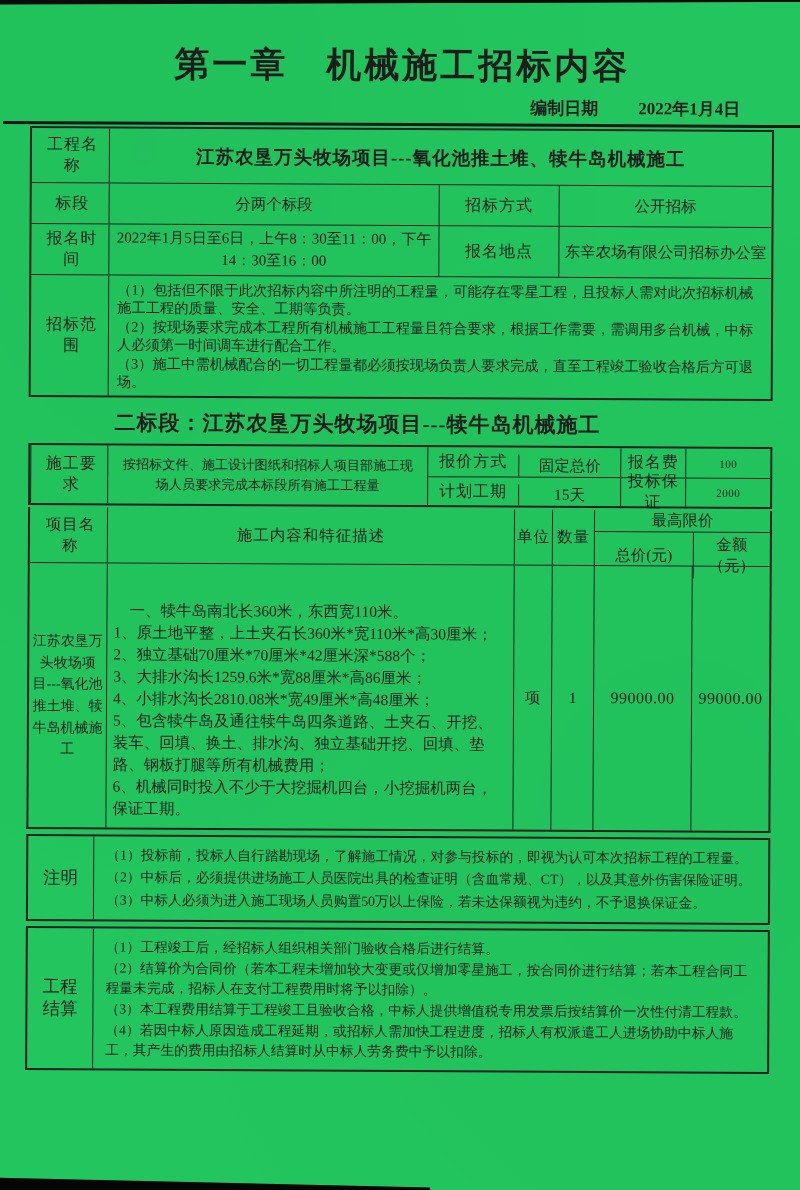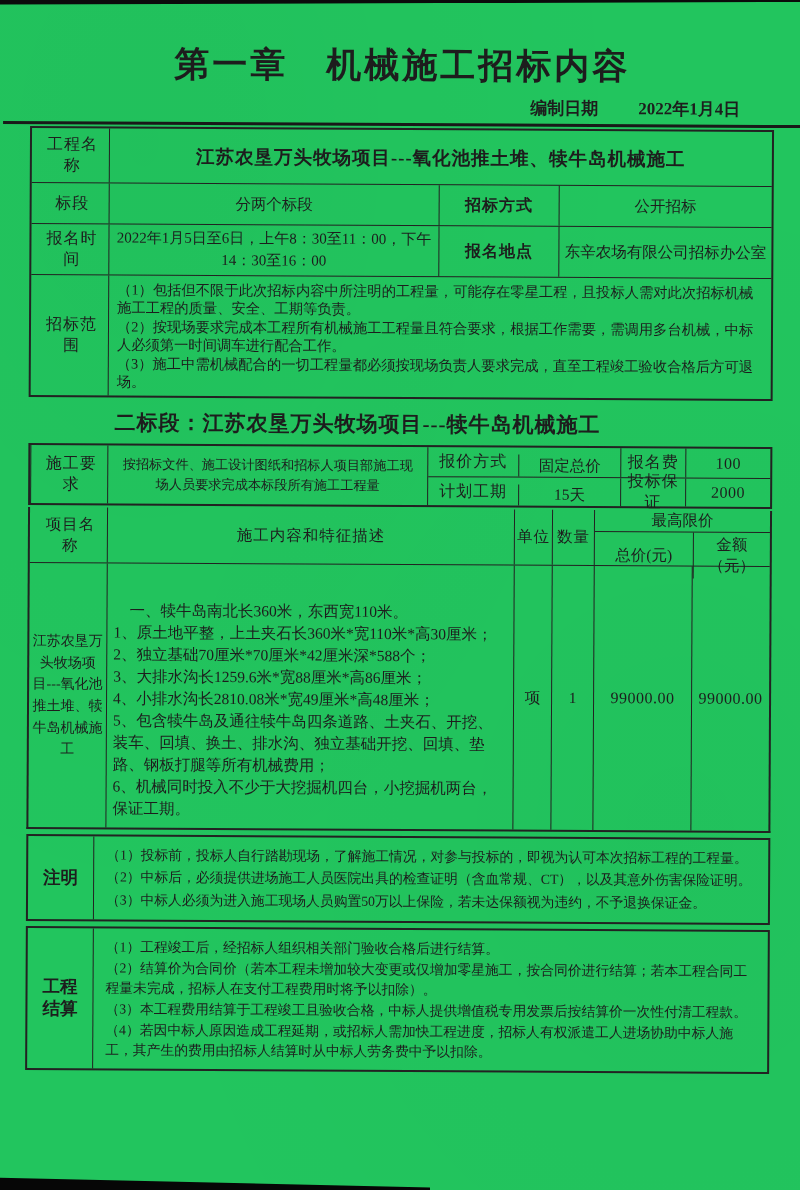--- a/index.html
+++ b/index.html
@@ -48,21 +48,21 @@
   .tbl > .row:first-child{ border-top:none; }
   .cell{
     border-left:1.5px solid #222;
     display:flex; align-items:center; justify-content:center;
     text-align:center; padding:2px 4px;
   }
   .row > .cell:first-child, .hflex > .cell:first-child{ border-left:none; }
   .lbl{ font-size:16px; letter-spacing:1px; }
   .w77{ width:77px; flex:none;padding-left:8px; }
   .w330{ width:330px; flex:none; }
-  .w120{ width:120px; flex:none;font-weight:bold; }
+  .w120{ width:120px; flex:none; }
   .f1{ flex:1; }
 
   .proj-name{ font-size:18.5px; font-weight:bold; letter-spacing:1px; }
   .t1-val{ font-size:15.5px; }
   .time-val{ font-size:15px; line-height:1.45; }
   .scope-cell{ display:block; text-align:left; padding:4px 8px; font-size:14.3px; line-height:1.26; }
   .scope-cell div{ margin:1px 0; }
 
   .sec2-title{
     font-size:21px; font-weight:bold; letter-spacing:1px;
@@ -73,21 +73,21 @@
   .t2a{ display:flex; }
   .t2a .w320{ width:320px; flex:none; }
   .t2a .req-val{ font-size:13.2px; line-height:1.5; padding:2px 8px; }
   .t2a-right{ flex:1; border-left:1.5px solid #222; display:flex; flex-direction:column; }
   .t2a-right .hflex{ display:flex; height:29px; }
   .t2a-right .hflex + .hflex{ border-top:1.5px solid #222; }
   .w90{ width:90px; flex:none; }
   .w102{ width:102px; flex:none;margin-top:7px; }
   .w65s{ width:65px; flex:none; }
   .sm{ font-size:15.5px; }
-  .num{ font-size:16px; letter-spacing:0.5px; }
+  .num{ font-size:11px; letter-spacing:0.5px; }
 
   
   .t2b{ border-top-width:0; }
   .t2b .hdr{ height:55px; }
   .w407{ width:407px; flex:none; }
   .w38{ width:38px; flex:none; padding:2px 1px; }
   .w42{ width:42px; flex:none; padding:2px 1px; }
   .w98{ width:98px; flex:none; }
   .price-col{ flex:1; border-left:1.5px solid #222; display:flex; flex-direction:column; }
   .price-col .top{ height:27px; display:flex; align-items:center; justify-content:center; border-bottom:1.5px solid #222; }
@@ -102,21 +102,21 @@
   .desc-cell .intro{ padding-left:16px; }
   .unit-cell,.qty-cell{ font-size:15.5px; }
   .money{ font-size:16px; letter-spacing:0.5px; }
 
   
   .note-tbl{ display:flex; border:2.5px solid #222; margin-top:5px; }
   .note-lbl{
     width:66px; flex:none; border-right:1.5px solid #222;
     display:flex; align-items:center; justify-content:center;
   }
-  .note-lbl div{ width:38px; text-align:center; font-size:17.5px; font-weight:700; line-height:1.25; }
+  .note-lbl div{ width:38px; text-align:center; font-size:17.5px; font-weight:400; line-height:1.25; }
   .note-body{
     flex:1; padding:8px 12px; font-size:13.8px; text-align:left;
     display:flex; flex-direction:column; justify-content:center;
   }
   .notes-h{ min-height:80px; }
   .notes-h .note-body div{ line-height:1.62; }
   .settle-h{ min-height:119px; }
   .settle-h .note-body div{ line-height:1.4; margin:1px 0; }
 </style>
 </head>

